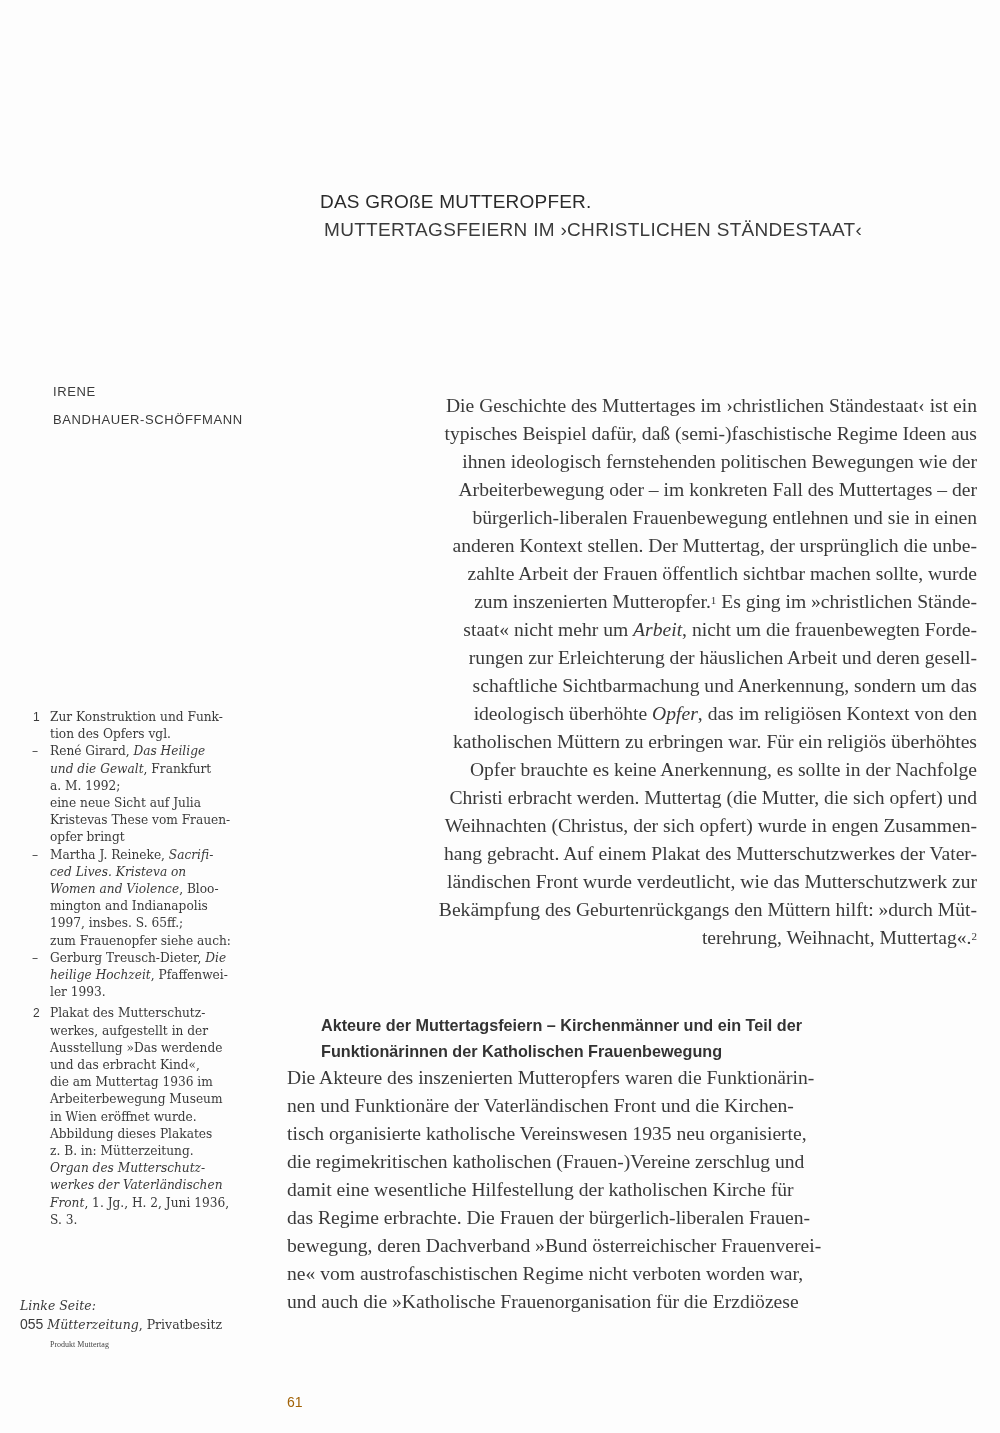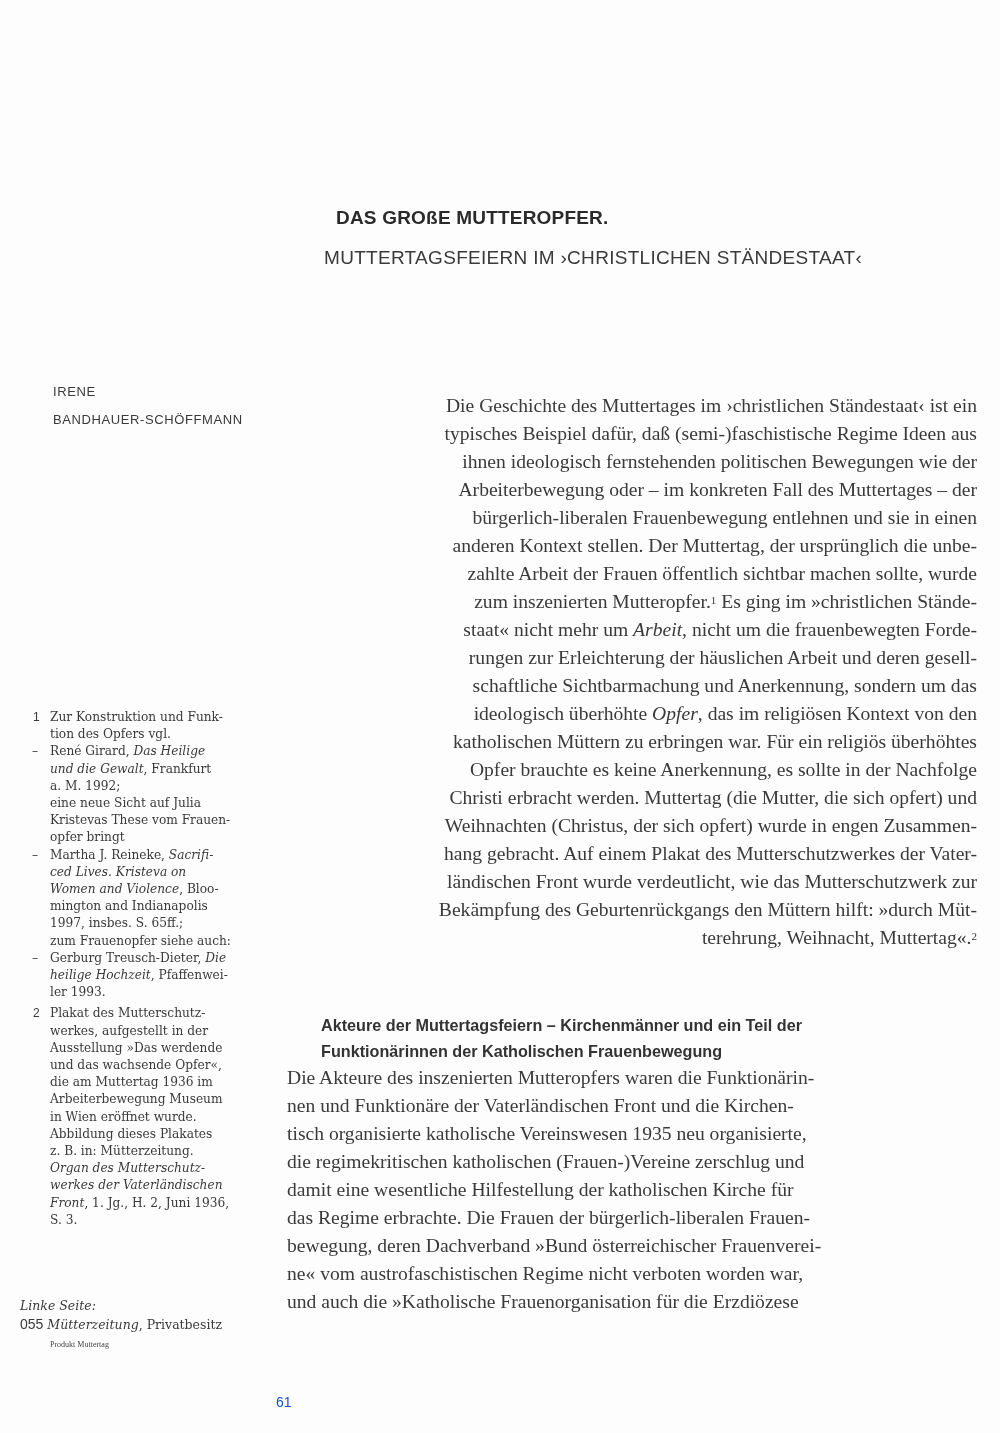--- a/index.html
+++ b/index.html
@@ -14,26 +14,26 @@
     overflow: hidden;
     color: #3a3a3a;
   }
   .title-block {
     position: absolute;
     left: 320px;
     top: 190px;
   }
   .title-main {
     font-family: "Liberation Sans", sans-serif;
-    font-weight: bold;
+    font-weight: normal;
     font-size: 19px;
     color: #2a2a2a;
     letter-spacing: 0.2px;
     line-height: 24px;
-    margin: 16px;
+    margin: 0;
   }
   .title-sub {
     font-family: "Liberation Sans", sans-serif;
     font-size: 19px;
     color: #3a3a3a;
     letter-spacing: 0.3px;
     line-height: 24px;
     margin: 4px;
   }
   .author {
@@ -133,25 +133,25 @@
   .footer-left {
     position: absolute;
     left: 50px;
     top: 1340px;
     font-family: Liberation Serif, serif;
     font-size: 8px;
     color: #444;
   }
   .footer-page {
     position: absolute;
-    left: 276px;
+    left: 287px;
     top: 1394px;
     font-family: "Liberation Sans", sans-serif;
     font-size: 14px;
-    color: #1d4ed8;
+    color: #a16207;
   }
 </style>
 </head>
 <body>
 
 <div class="title-block">
   <div class="title-main">DAS GROßE MUTTEROPFER.</div>
   <div class="title-sub">MUTTERTAGSFEIERN IM ›CHRISTLICHEN STÄNDESTAAT‹</div>
 </div>
 
@@ -219,21 +219,21 @@
       <div class="fn-line">zum Frauenopfer siehe auch:</div>
       <div class="fn-line"><span class="fn-dash">–</span>Gerburg Treusch-Dieter, <i>Die</i></div>
       <div class="fn-line"><i>heilige Hochzeit</i>, Pfaffenwei-</div>
       <div class="fn-line">ler 1993.</div>
     </div>
     <div class="fn">
       <span class="fn-num">2</span>
       <div class="fn-line">Plakat des Mutterschutz-</div>
       <div class="fn-line">werkes, aufgestellt in der</div>
       <div class="fn-line">Ausstellung »Das werdende</div>
-      <div class="fn-line">und das wachsende Opfer«,</div>
+      <div class="fn-line">und das erbracht Kind«,</div>
       <div class="fn-line">die am Muttertag 1936 im</div>
       <div class="fn-line">Arbeiterbewegung Museum</div>
       <div class="fn-line">in Wien eröffnet wurde.</div>
       <div class="fn-line">Abbildung dieses Plakates</div>
       <div class="fn-line">z. B. in: Mütterzeitung.</div>
       <div class="fn-line"><i>Organ des Mutterschutz-</i></div>
       <div class="fn-line"><i>werkes der Vaterländischen</i></div>
       <div class="fn-line"><i>Front</i>, 1. Jg., H. 2, Juni 1936,</div>
       <div class="fn-line">S. 3.</div>
     </div>

